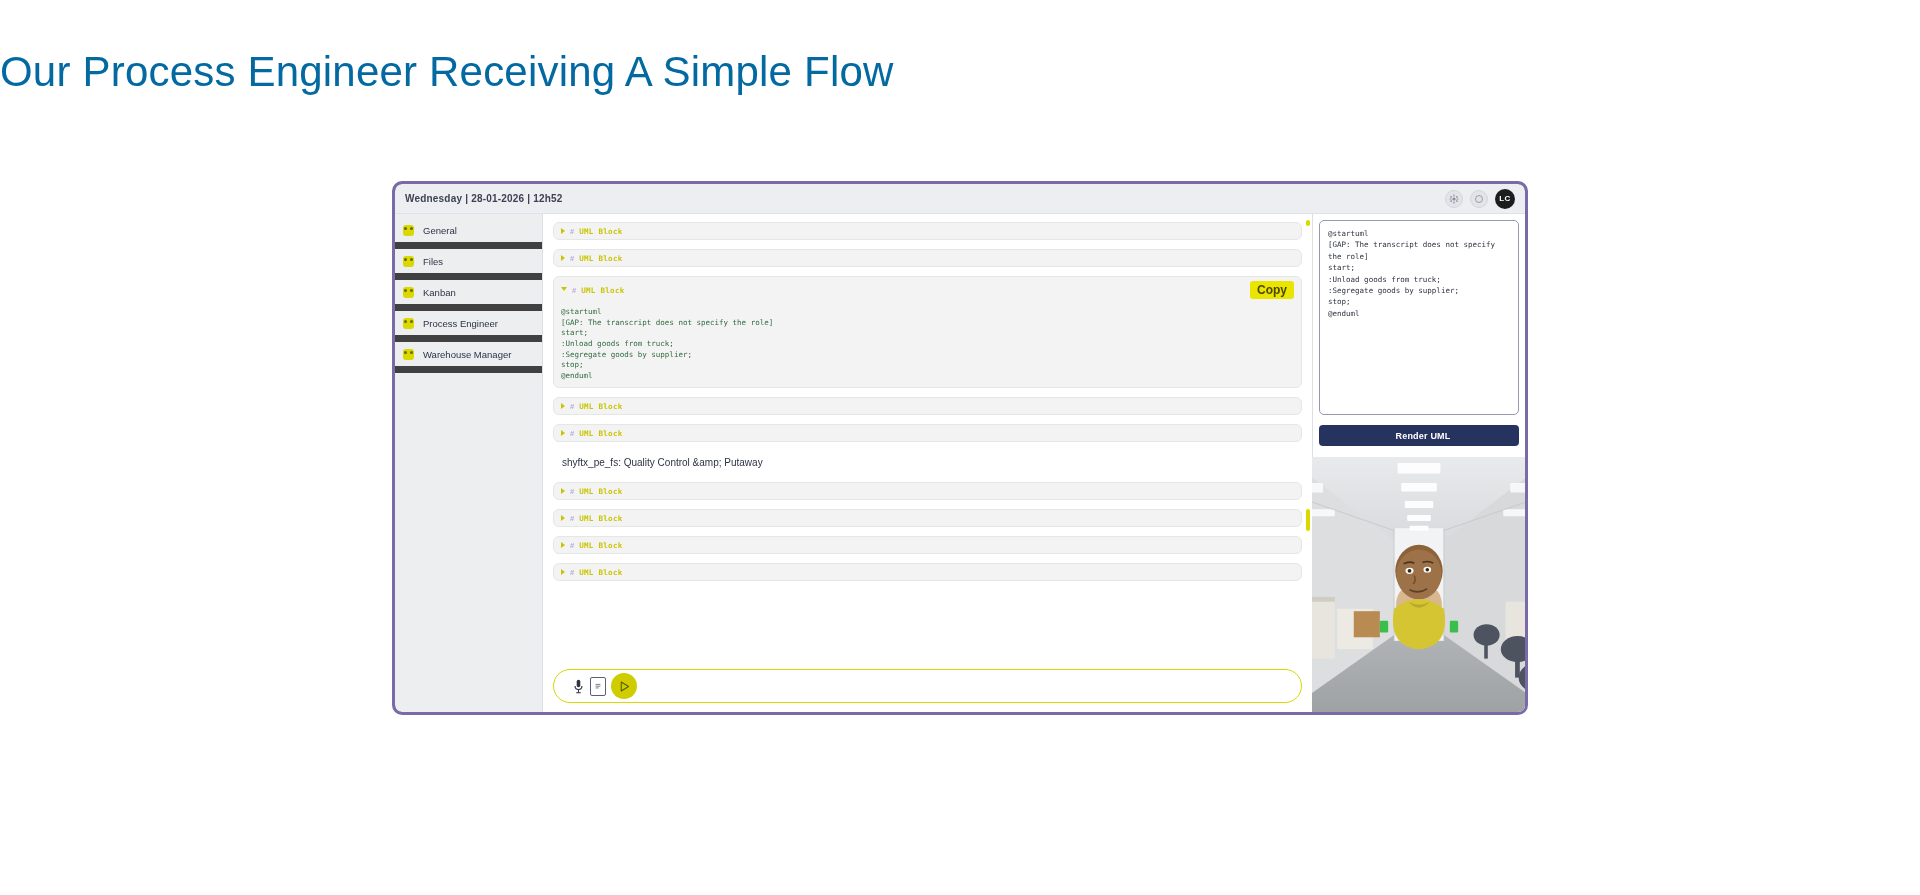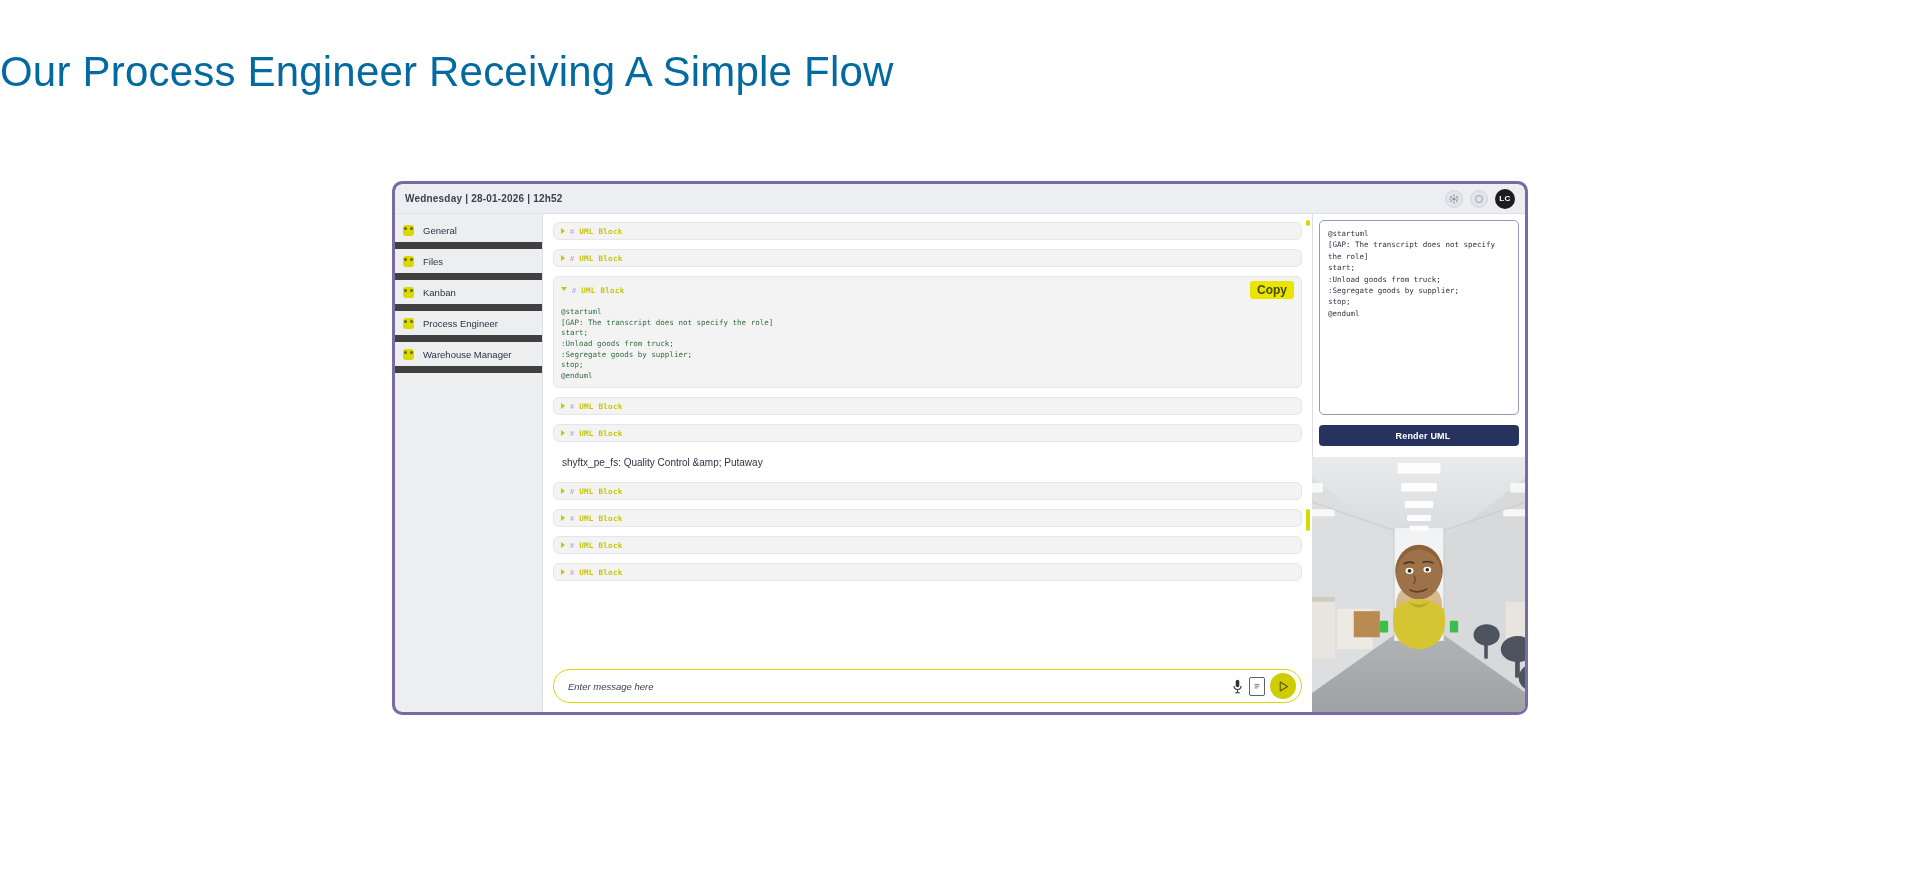--- a/index.html
+++ b/index.html
@@ -442,21 +442,20 @@
           <span class="uml-label">UML Block</span>
         </div>
 
         <div class="chat-sb top"></div>
         <div class="chat-sb mid"></div>
 
       </div>
 
       <div class="composer-wrap">
         <div class="composer">
-          <input class="composer-input" type="text" placeholder="Enter message here" style="">
           <span class="c-icon">
             <svg width="11" height="15" viewBox="0 0 14 20">
                 <rect x="4.6" y="1" width="4.8" height="10" rx="2.4" fill="#2f3342"></rect>
                 <path d="M2.4 9.4a4.6 4.6 0 0 0 9.2 0" fill="none" stroke="#2f3342" stroke-width="1.5"></path>
                 <rect x="6.3" y="14" width="1.4" height="4" fill="#2f3342"></rect>
                 <rect x="4" y="17.6" width="6" height="1.4" fill="#2f3342"></rect>
               </svg>
           </span>
           <span class="c-icon">
             <span class="c-doc">

